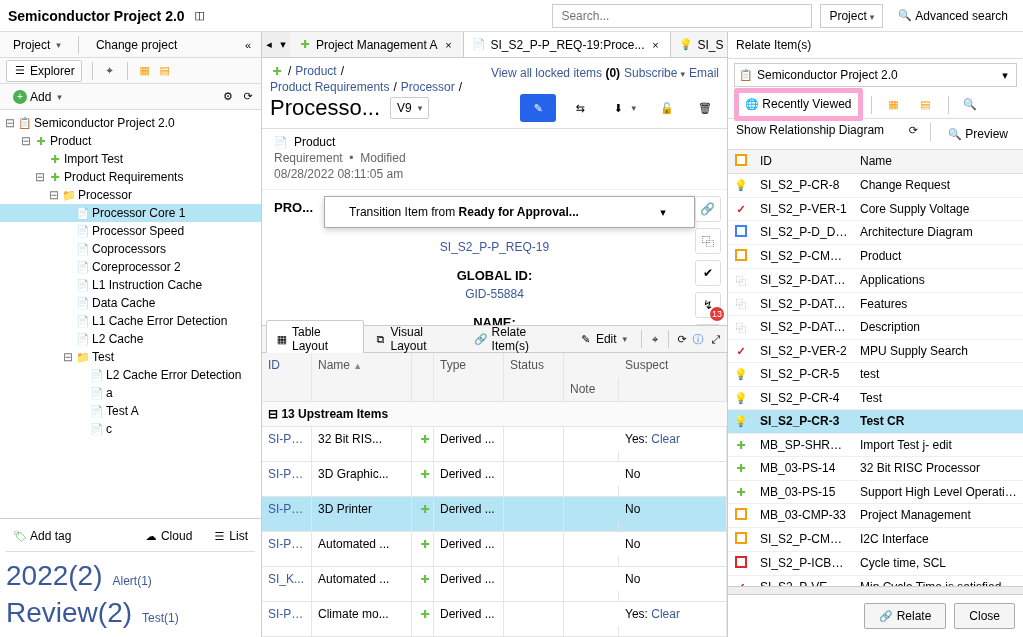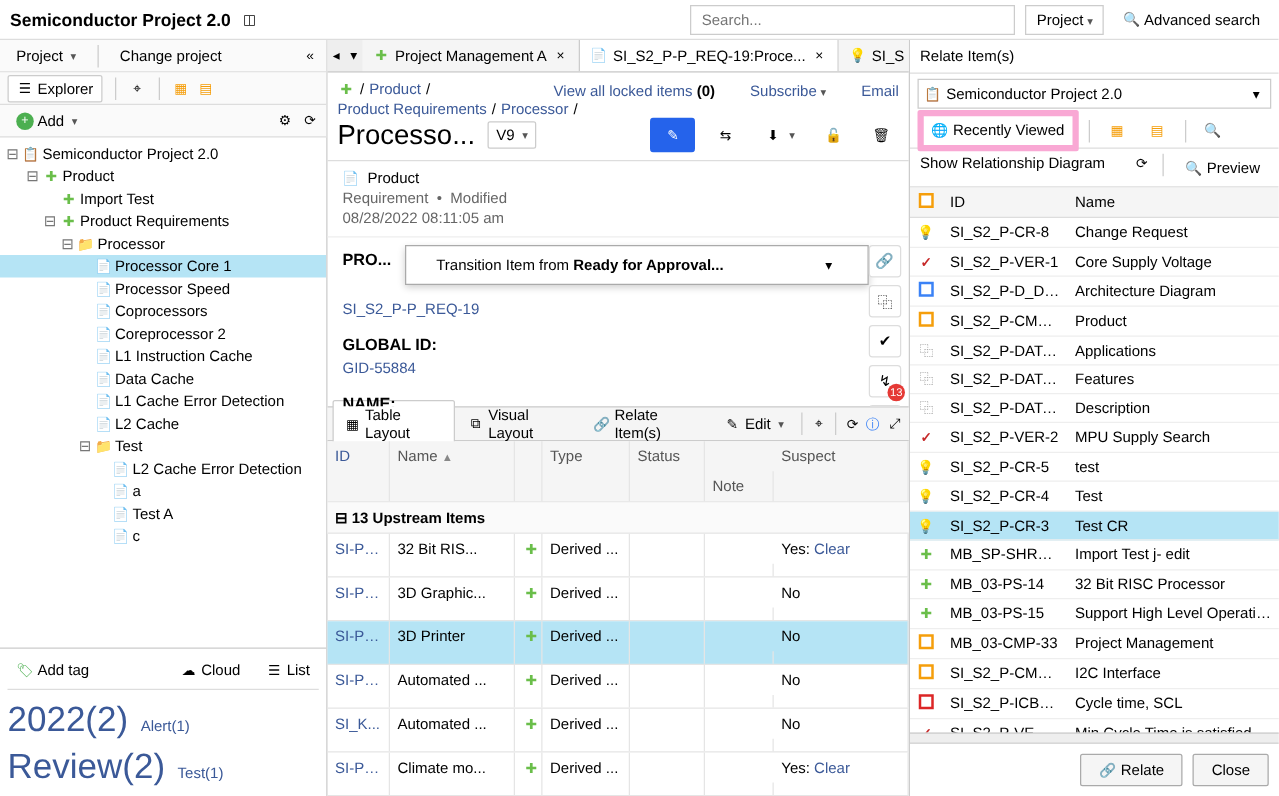--- a/index.html
+++ b/index.html
@@ -26,21 +26,21 @@
 .icon-puzzle { color: #6abe4a; }
 .toggle { width: 12px; text-align: center; color: #777; cursor: pointer; }
 .tags-panel { border-top: 1px solid #ccc; padding: 6px; }
 .big-tag { font-size: 28px; color: #3b5998; margin-right: 10px; line-height: 1.3; }
 .small-tag { font-size: 12px; color: #3b5998; }
 .tabs { display: flex; height: 26px; background: #eee; border-bottom: 1px solid #ccc; align-items: center; overflow: hidden; }
 .tab { display: flex; align-items: center; gap: 4px; padding: 0 8px; height: 100%; border-right: 1px solid #ccc; background: #f5f5f5; cursor: pointer; white-space: nowrap; }
 .tab.active { background: #fff; }
 .breadcrumb { display: flex; align-items: center; padding: 6px 8px; gap: 4px; flex-wrap: wrap; }
 .breadcrumb a { color: #3b5998; text-decoration: none; }
-.detail-body { padding: 6px 12px; overflow: hidden; position: relative; flex: 1; }
+.detail-body { padding: 6px 12px; overflow: hidden; position: relative; flex: 1; text-align: center; }
 .detail-title { font-size: 22px; }
 .detail-meta { color: #666; margin: 2px 0; }
 .field-label { font-weight: bold; font-size: 13px; margin-top: 14px; }
 .field-value { color: #3b5998; margin-top: 4px; }
 .transition-dd { position: absolute; top: 0; left: 50px; right: 20px; background: #fff; border: 1px solid #aaa; padding: 8px 24px; box-shadow: 0 2px 6px rgba(0,0,0,.2); display: flex; align-items: center; }
 .side-icons { position: absolute; right: 0; top: 0; display: flex; flex-direction: column; gap: 6px; align-items: center; padding: 6px; }
 .side-icon { width: 26px; height: 26px; border: 1px solid #ddd; border-radius: 3px; display: flex; align-items: center; justify-content: center; cursor: pointer; background: #fff; position: relative; }
 .badge { position: absolute; bottom: -4px; right: -4px; background: #e53935; color: #fff; border-radius: 50%; width: 14px; height: 14px; font-size: 9px; display: flex; align-items: center; justify-content: center; }
 .badge.blue { background: #2196f3; }
 .bottom-tabs { display: flex; height: 28px; background: #f5f5f5; border-top: 1px solid #ccc; border-bottom: 1px solid #ccc; align-items: center; padding: 0 4px; gap: 2px; }
@@ -61,21 +61,21 @@
 .group-row { padding: 5px 6px; font-weight: bold; background: #fafafa; border-bottom: 1px solid #e5e5e5; }
 .rp-header { padding: 6px 8px; border-bottom: 1px solid #ddd; }
 .rp-project { display: flex; align-items: center; gap: 4px; padding: 4px; border: 1px solid #ccc; margin: 4px 6px; }
 .rp-tabs { display: flex; padding: 0 6px; gap: 4px; border-bottom: 1px solid #ddd; height: 28px; align-items: center; }
 .rp-tab { padding: 4px 6px; border: 1px solid transparent; cursor: pointer; border-radius: 2px; }
 .rp-tab.active { border: 5px solid #f9a8d4; background: #fff; }
 .rp-toolbar { display: flex; align-items: flex-start; padding: 4px 8px; gap: 6px; border-bottom: 1px solid #ddd; }
 .rp-list { flex: 1; overflow: auto; }
 .rp-list-header { display: flex; background: #f5f5f5; border-bottom: 1px solid #ddd; }
 .rp-row { display: flex; border-bottom: 1px solid #eee; cursor: pointer; }
-.rp-row.selected { background: #b5e4f5; }
+.rp-row.selected { background: #b5e4f5; font-weight: bold; }
 .rp-cell { padding: 4px 6px; overflow: hidden; text-overflow: ellipsis; white-space: nowrap; }
 .rp-cell.ic { width: 26px; text-align: center; }
 .rp-cell.idc { width: 100px; }
 .rp-cell.nm { flex: 1; }
 .rp-footer { border-top: 1px solid #ccc; padding: 8px; display: flex; justify-content: flex-end; gap: 8px; }
 .btn { border: 1px solid #aaa; background: #f5f5f5; padding: 5px 14px; cursor: pointer; border-radius: 2px; }
 .link { color: #3b5998; cursor: pointer; }
 .icon-bulb::before { content: "💡"; font-size: 11px; }
 .icon-check::before { content: "✓"; color: #c62828; font-weight: bold; }
 .icon-sq-blue { width: 12px; height: 12px; background: #fff; border: 2px solid #3b82f6; display: inline-block; }
@@ -272,21 +272,21 @@
   </div>
 
   <div style="display:flex;justify-content:space-between;align-items:flex-start;padding:4px 8px 0 8px">
     <div class="breadcrumb" style="padding:2px 0">
       <span class="icon icon-puzzle">✚</span>
           <span>/</span>
       <a href="#" class="link">Product</a>
           <span>/</span>
           <br>
     </div>
-    <div style="display:flex;gap:28px;align-items:flex-start;padding-top:4px">
+    <div style="display:flex;gap:4px;align-items:flex-start;padding-top:4px">
       <span><span class="link">View all locked items</span> <b>(0)</b></span>
       <span class="link chevron">Subscribe</span>
       <span class="link">Email</span>
     </div>
   </div>
   <div class="breadcrumb" style="padding:0 8px">
     <a href="#" class="link">Product Requirements</a>
         <span>/</span>
     <a href="#" class="link">Processor</a>
         <span>/</span>

